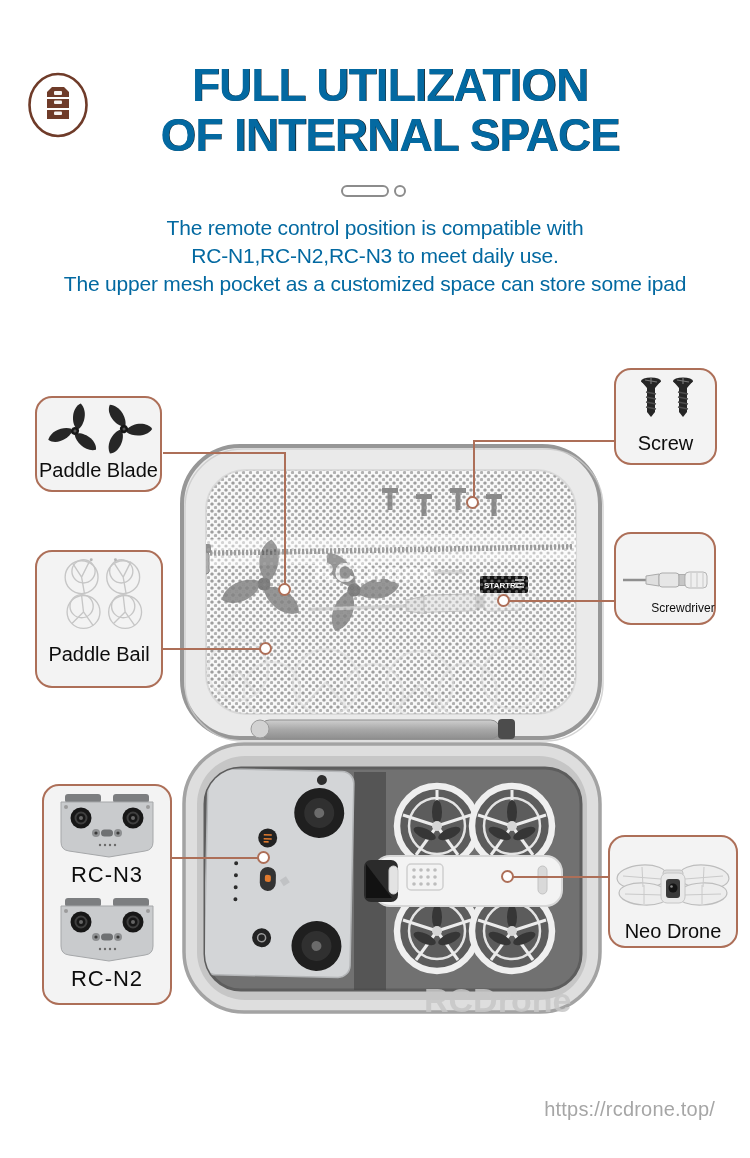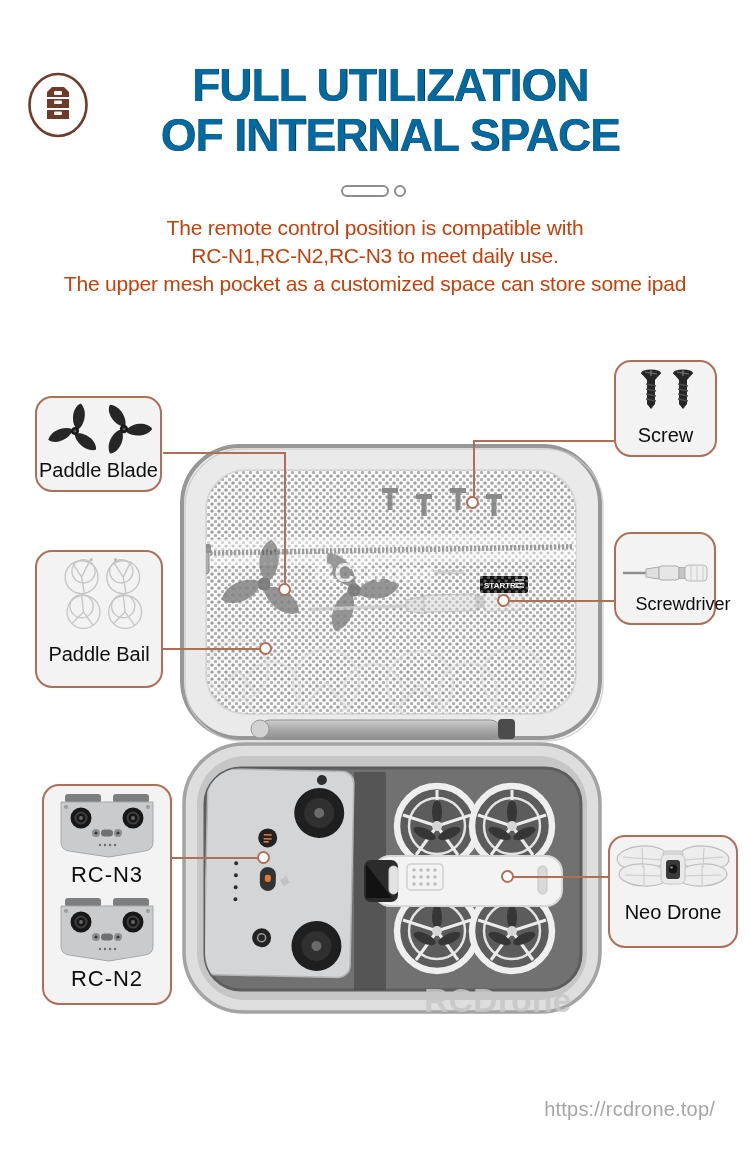--- a/index.html
+++ b/index.html
@@ -14,39 +14,39 @@
   #title{
     left:95px;top:60px;width:590px;text-align:center;
     font-size:46px;line-height:50px;font-weight:900;color:#0369a1;
     letter-spacing:-1px;
     text-shadow:.6px 0 0 #1c1c1c;
   }
   #divider{left:341px;top:185px;display:flex;align-items:center;gap:5px;}
   #divider .pill{width:44px;height:8px;border:2.5px solid #8c8c8c;border-radius:7px;background:#fff;}
   #divider .dot{width:8px;height:8px;border:2.5px solid #8c8c8c;border-radius:50%;background:#fff;}
   #desc{
-    left:30px;top:214px;width:690px;text-align:center;color:#c2410c;
+    left:30px;top:214px;width:690px;text-align:center;color:#0369a1;
     font-size:21px;line-height:28px;letter-spacing:-0.2px;
   }
 
   
   .callout{
     border:2.5px solid #ad6f58;border-radius:17px;background:#f3f3f3;
     display:flex;flex-direction:column;align-items:center;justify-content:flex-end;
     box-sizing:border-box;color:#111;
   }
   .callout .lbl{font-size:20px;color:#0d0d0d;letter-spacing:0;white-space:nowrap;}
   #co-paddle-blade{left:35px;top:396px;width:127px;height:96px;padding-bottom:8px;gap:4px;}
-  #co-screw{left:614px;top:360px;width:103px;height:97px;padding-bottom:8px;gap:3px;}
+  #co-screw{left:614px;top:368px;width:103px;height:97px;padding-bottom:8px;gap:3px;}
   #co-paddle-bail{left:35px;top:550px;width:128px;height:138px;padding-bottom:20px;gap:2px;}
   #co-screwdriver{left:614px;top:532px;width:102px;height:93px;padding-bottom:8px;gap:4px;}
-  #co-screwdriver .lbl{font-size:18px;margin-left:36px;}
+  #co-screwdriver .lbl{font-size:12px;margin-left:36px;}
   #co-rc{left:42px;top:784px;width:130px;height:221px;justify-content:flex-start;gap:2px;padding:6px 4px;}
   #co-rc .lbl{font-size:22px;letter-spacing:1px;}
-  #co-neo{left:608px;top:835px;width:130px;height:113px;padding-bottom:22px;gap:2px;}
+  #co-neo{left:608px;top:835px;width:130px;height:113px;padding-bottom:3px;gap:2px;}
 
   
   .cline{background:#ad6f58;}
   .cdot{
     width:9px;height:9px;border:2.5px solid #ad6f58;border-radius:50%;
     background:#fff;box-sizing:content-box;
   }
 
   
   #site-url{

